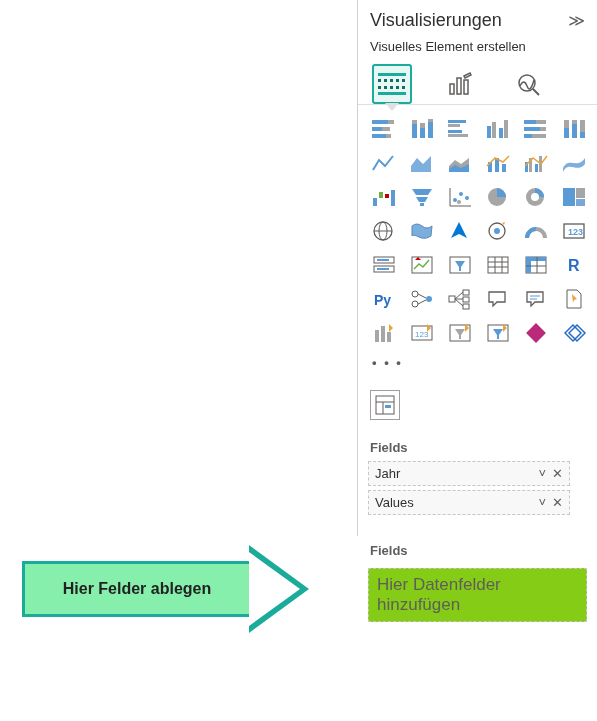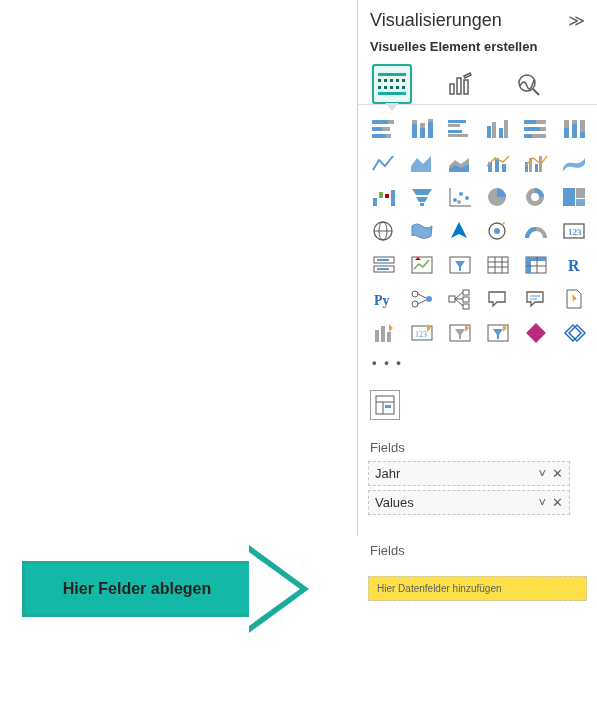--- a/index.html
+++ b/index.html
@@ -34,21 +34,21 @@
     font-weight: 400;
     color: #323130;
   }
   .collapse-btn {
     font-size: 16px;
     color: #605e5c;
     cursor: pointer;
   }
   .panel-sub {
     font-size: 13px;
-    font-weight: 700;
+    font-weight: 400;
     padding: 4px 12px 10px 12px;
   }
   
   .mode-tabs {
     display: flex;
     gap: 28px;
     padding: 0 14px 0 14px;
     border-bottom: 1px solid #e0e0e0;
     position: relative;
   }
@@ -77,21 +77,20 @@
     border-right: 7px solid transparent;
     border-top: 8px solid #e0e0e0;
   }
   
   .viz-gallery {
     padding: 10px 10px 6px 10px;
     display: grid;
     grid-template-columns: repeat(6, 32px);
     gap: 6px 6px;
     justify-content: start;
-    font-family: Liberation Serif, serif;
   }
   .viz-item {
     width: 32px;
     height: 28px;
     display: flex;
     align-items: center;
     justify-content: center;
     cursor: pointer;
   }
   .viz-more {
@@ -110,57 +109,58 @@
     width: 30px; height: 30px;
     border: 1px solid #a19f9d;
     display:flex; align-items:center; justify-content:center;
     cursor:pointer;
   }
   
   .section-label {
     font-size: 13px;
     color: #605e5c;
     padding: 10px 12px 6px 12px;
+    font-weight: bold;
   }
   .field-well {
     margin: 0 27px 6px 10px;
   }
   .field-pill {
     border: 1px dashed #c8c6c4;
     background: #f8f8f8;
     padding: 4px 6px;
     font-size: 13px;
     color: #323130;
     display: flex;
     align-items: center;
     justify-content: space-between;
     margin-bottom: 4px;
     cursor: pointer;
   }
   .field-pill .pill-actions { display:flex; gap:6px; color:#605e5c; }
   .placeholder-pill {
     border: 1px dashed #c8c6c4;
-    background: #fde047;
+    background: #84cc16;
     padding: 6px 8px;
-    font-size: 10px;
+    font-size: 17px;
     color: #605e5c;
-    margin: 12px 10px;
+    margin: 4px 10px;
   }
   
   .annotation {
     position: absolute;
     left: 22px;
     top: 545px;
     display: flex;
     align-items: center;
   }
   .arrow-box {
     position: relative;
     border: 3px solid #1aab9b;
-    background: #14b8a6;
+    background: #86efac;
     height: 56px;
     width: 230px;
     display:flex;
     align-items:center;
     justify-content:center;
     font-size: 16px;
     font-weight: 700;
     color: #222;
   }
   .arrow-head {

